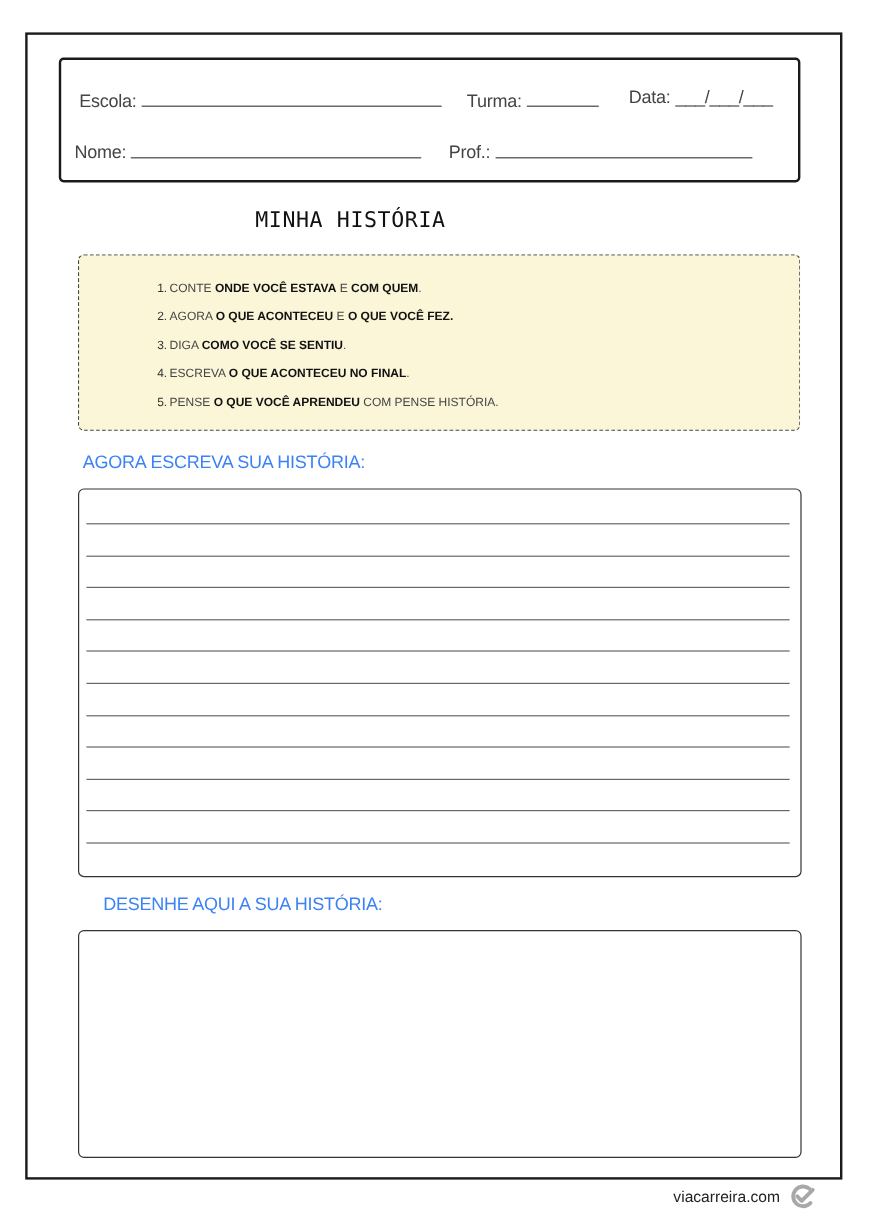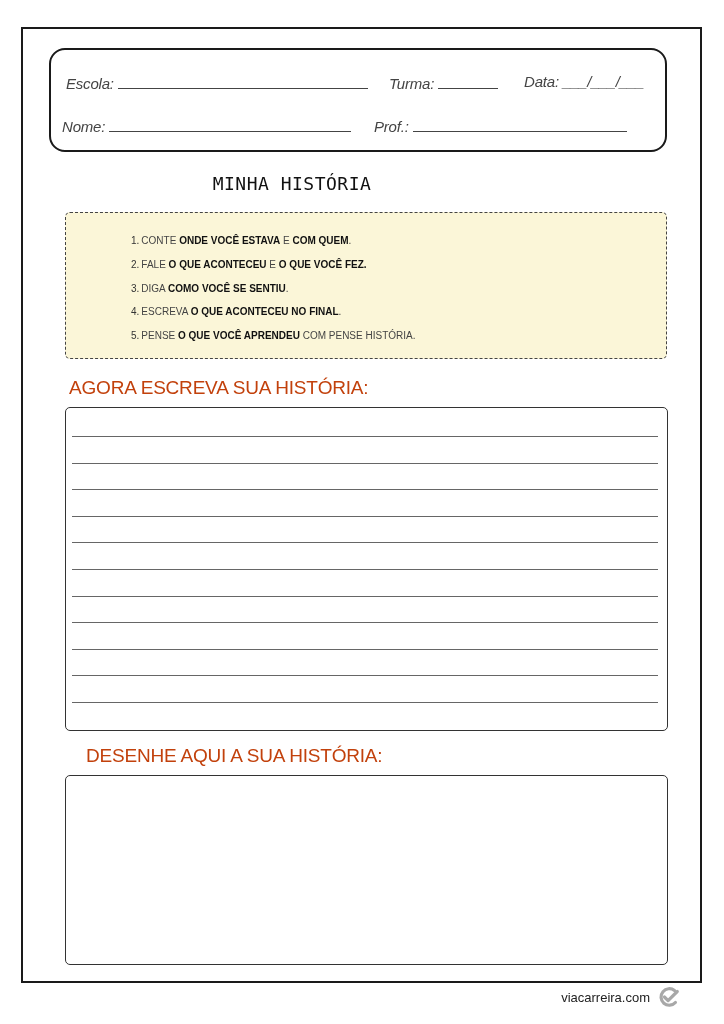--- a/index.html
+++ b/index.html
@@ -1,35 +1,35 @@
 <!DOCTYPE html>
 <html><head>
 <meta charset="utf-8">
 <style>
   html, body { margin:0; padding:0; background:#ffffff; }
   body { width:724px; height:1024px; position:relative; overflow:hidden;
          font-family:"DejaVu Sans", sans-serif; color:#333; }
   .outer { position:absolute; left:21px; top:27px; width:677px; height:952px;
            border:2px solid #1a1a1a; box-sizing:content-box; }
   .header-box { position:absolute; left:49px; top:48px; width:614px; height:100px;
-                border:2.5px solid #1a1a1a; border-radius:16px;font-style:italic; }
+                border:2.5px solid #1a1a1a; border-radius:4px; }
   .field { position:absolute; font-size:15px; color:#444; letter-spacing:-0.2px; white-space:nowrap;
            font-family:"Liberation Sans", sans-serif; }
   .field .line { display:inline-block; border-bottom:1.2px solid #444; height:14px; vertical-align:baseline; margin-left:4px; }
   .title { position:absolute; left:0; width:584px; top:173px; text-align:center;
            font-family:"DejaVu Sans Mono", monospace; font-size:18px; color:#111; letter-spacing:0.5px; }
   .instructions { position:absolute; left:65px; top:212px; width:600px; height:145px;
                   background:#fbf6d8; border:1.5px dashed #444; border-radius:5px; }
   .inst-list { position:absolute; left:65px; top:16px; margin:0; padding:0; list-style:none;
                font-family:"Liberation Sans", sans-serif; font-size:10px; color:#444; }
   .inst-list li { height:23.8px; line-height:23.8px; white-space:nowrap; }
   .inst-list .num { color:#333; margin-right:2px; }
   .inst-list b { color:#111; font-weight:bold; }
   .section-label { position:absolute; font-family:"Liberation Sans", sans-serif;
-                   font-size:19px; color:#c2410c; letter-spacing:-0.2px; }
+                   font-size:15px; color:#3b82f6; letter-spacing:-0.2px; }
   .write-box { position:absolute; left:65px; top:407px; width:601px; height:322px;
                border:1.8px solid #333; border-radius:5px; }
   .write-line { position:absolute; left:6px; width:586px; height:0; border-top:1.5px solid #666; }
   .draw-box { position:absolute; left:65px; top:775px; width:601px; height:188px;
               border:1.8px solid #333; border-radius:5px; }
   .footer { position:absolute; right:44px; top:986px; display:flex; align-items:center; gap:8px;
             font-family:"Liberation Sans", sans-serif; font-size:13px; color:#222; }
   .logo-icon { width:22px; height:22px; }
 </style>
 </head>
@@ -54,21 +54,21 @@
   <div class="field" style="left:323px; top:67px;">
     <span>Prof.:</span><span class="line" style="width:214px;"></span>
   </div>
 </div>
 
 <div class="title">MINHA HISTÓRIA</div>
 
 <div class="instructions">
   <ul class="inst-list" id="inst-list">
       <li><span class="num">1.</span><span>CONTE </span><b>ONDE VOCÊ ESTAVA</b><span> E </span><b>COM QUEM</b><span>.</span></li>
-      <li><span class="num">2.</span><span>FALE </span><b>O QUE ACONTECEU</b><span> E </span><b>O QUE VOCÊ FEZ.</b></li>
+      <li><span class="num">2.</span><span>AGORA </span><b>O QUE ACONTECEU</b><span> E </span><b>O QUE VOCÊ FEZ.</b></li>
       <li><span class="num">3.</span><span>DIGA </span><b>COMO VOCÊ SE SENTIU</b><span>.</span></li>
       <li><span class="num">4.</span><span>ESCREVA </span><b>O QUE ACONTECEU NO FINAL</b><span>.</span></li>
       <li><span class="num">5.</span><span>PENSE </span><b>O QUE VOCÊ APRENDEU</b><span> COM PENSE HISTÓRIA.</span></li>
     </ul>
 </div>
 
 <div class="section-label" style="left:69px; top:377px;">AGORA ESCREVA SUA HISTÓRIA:</div>
 <div class="write-box" id="write-box">
     <div class="write-line" style="top: 28px;"></div>
     <div class="write-line" style="top: 54.6px;"></div>

